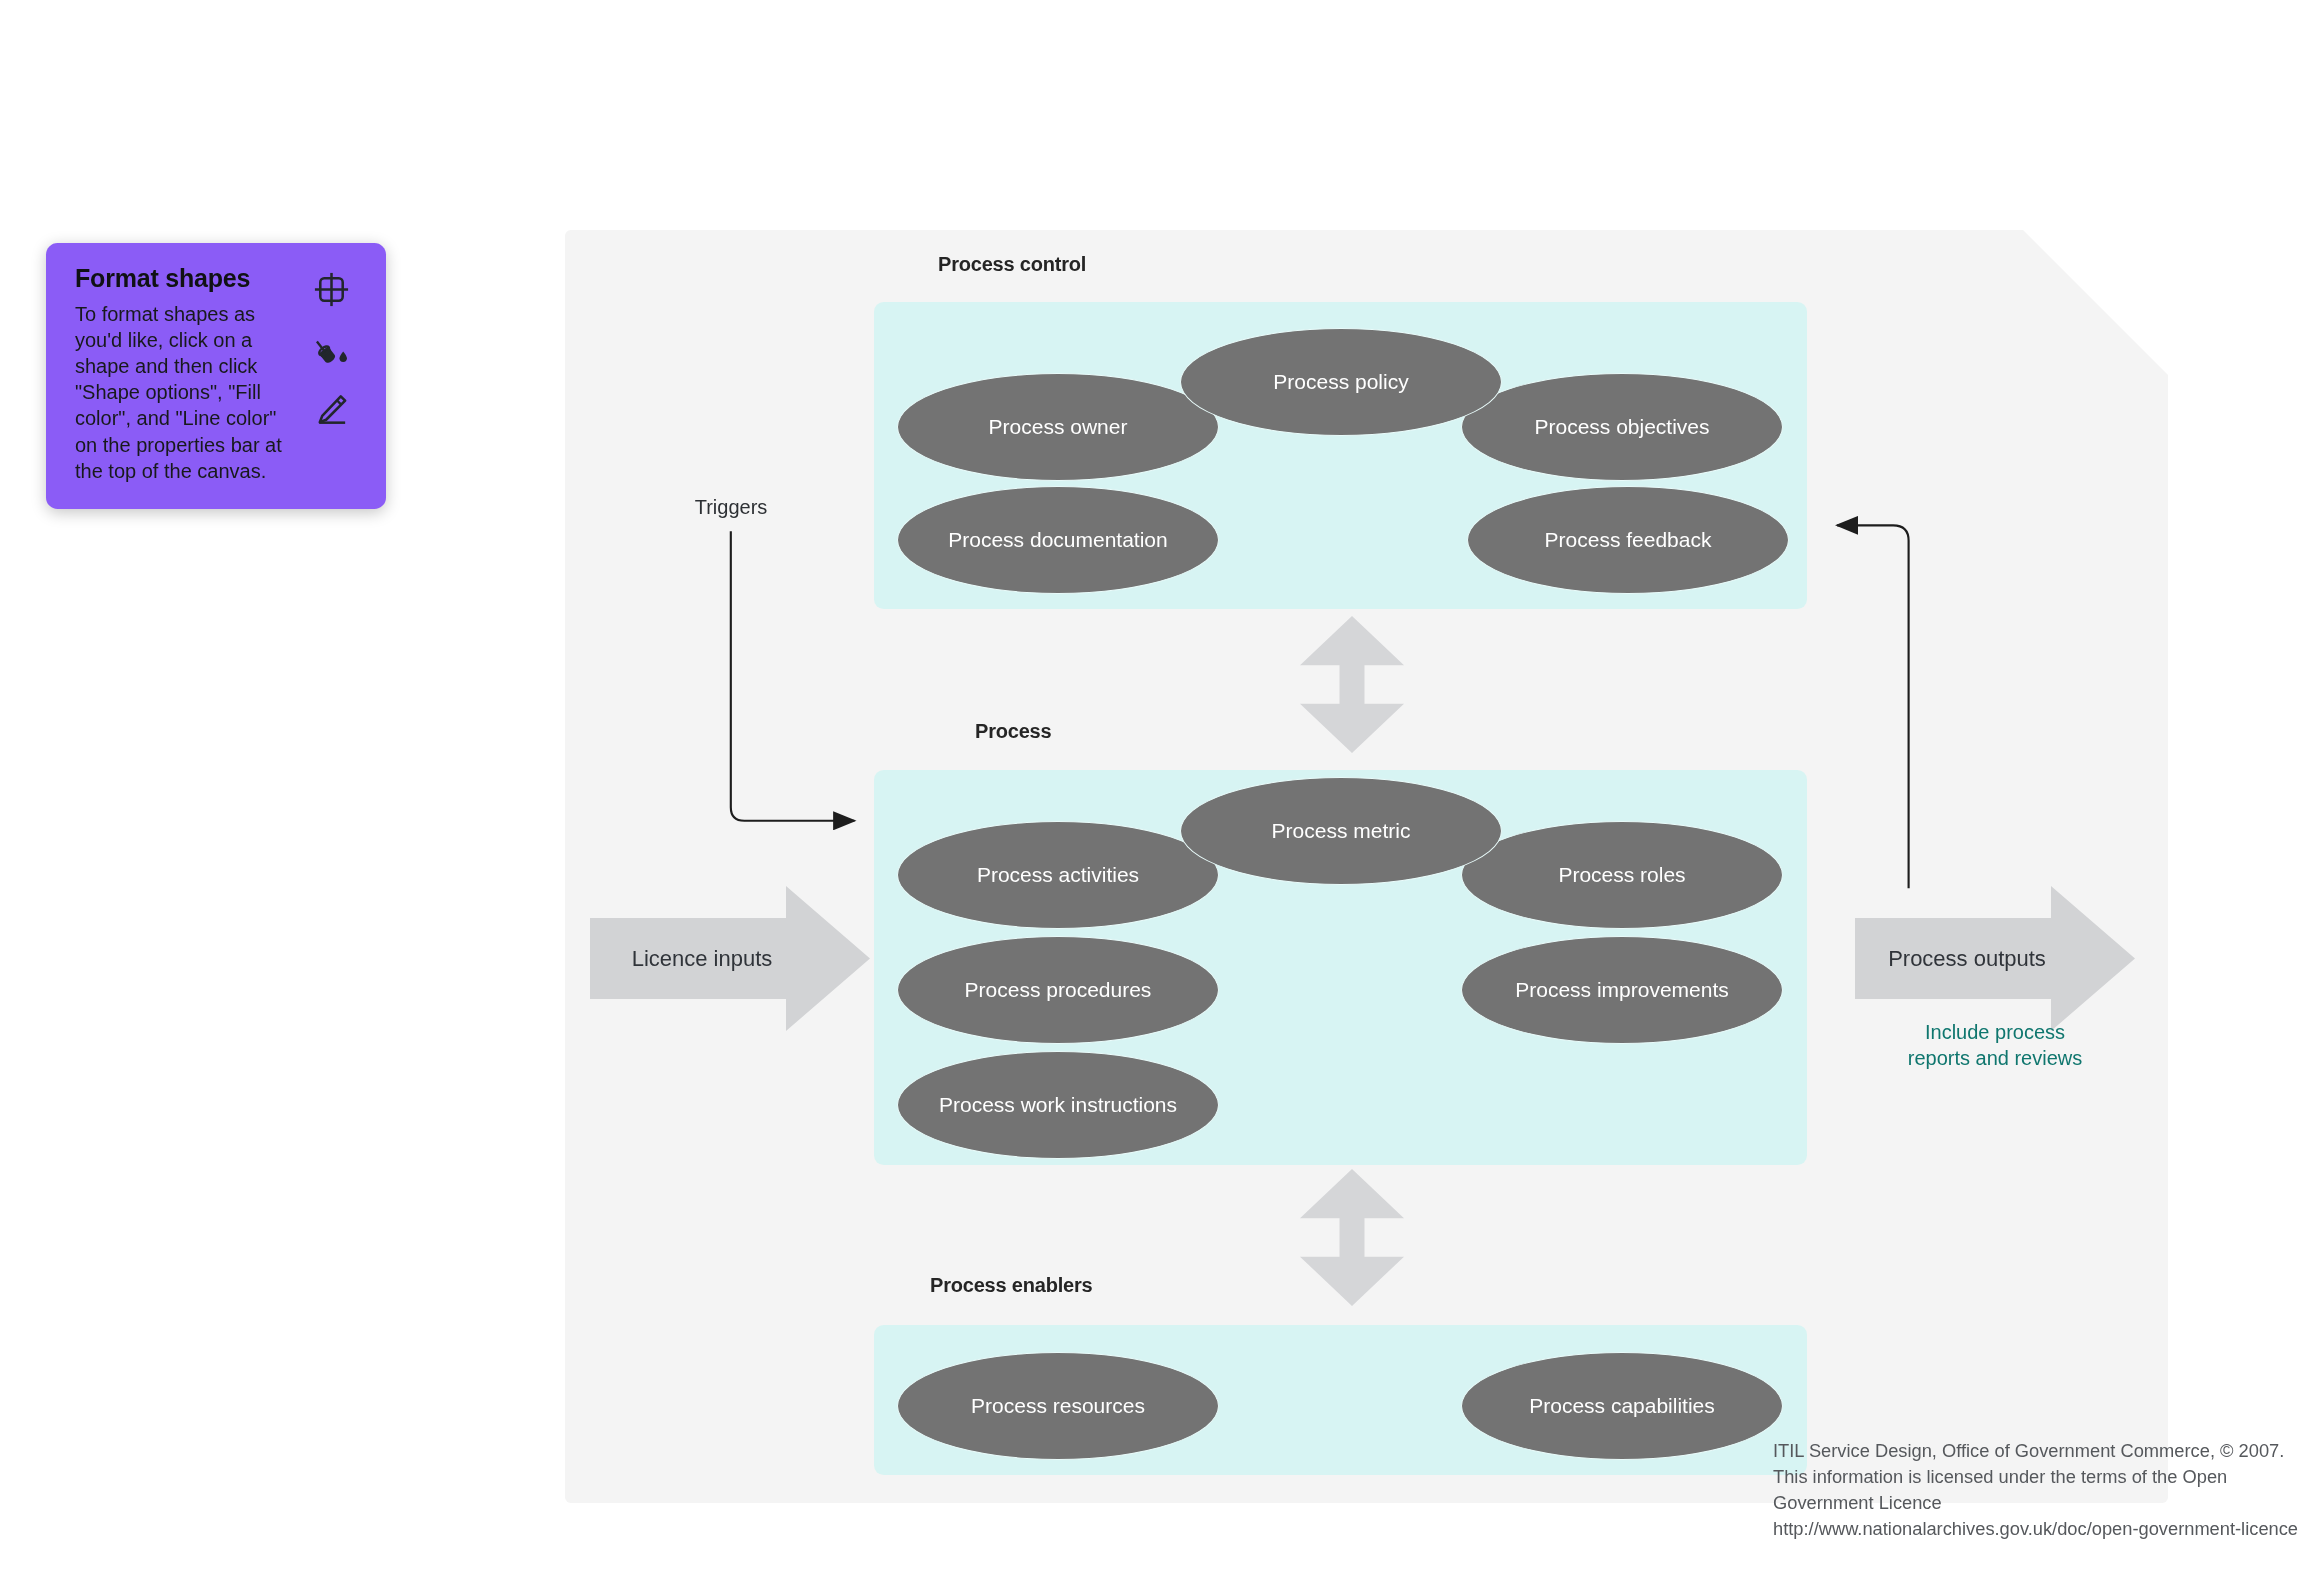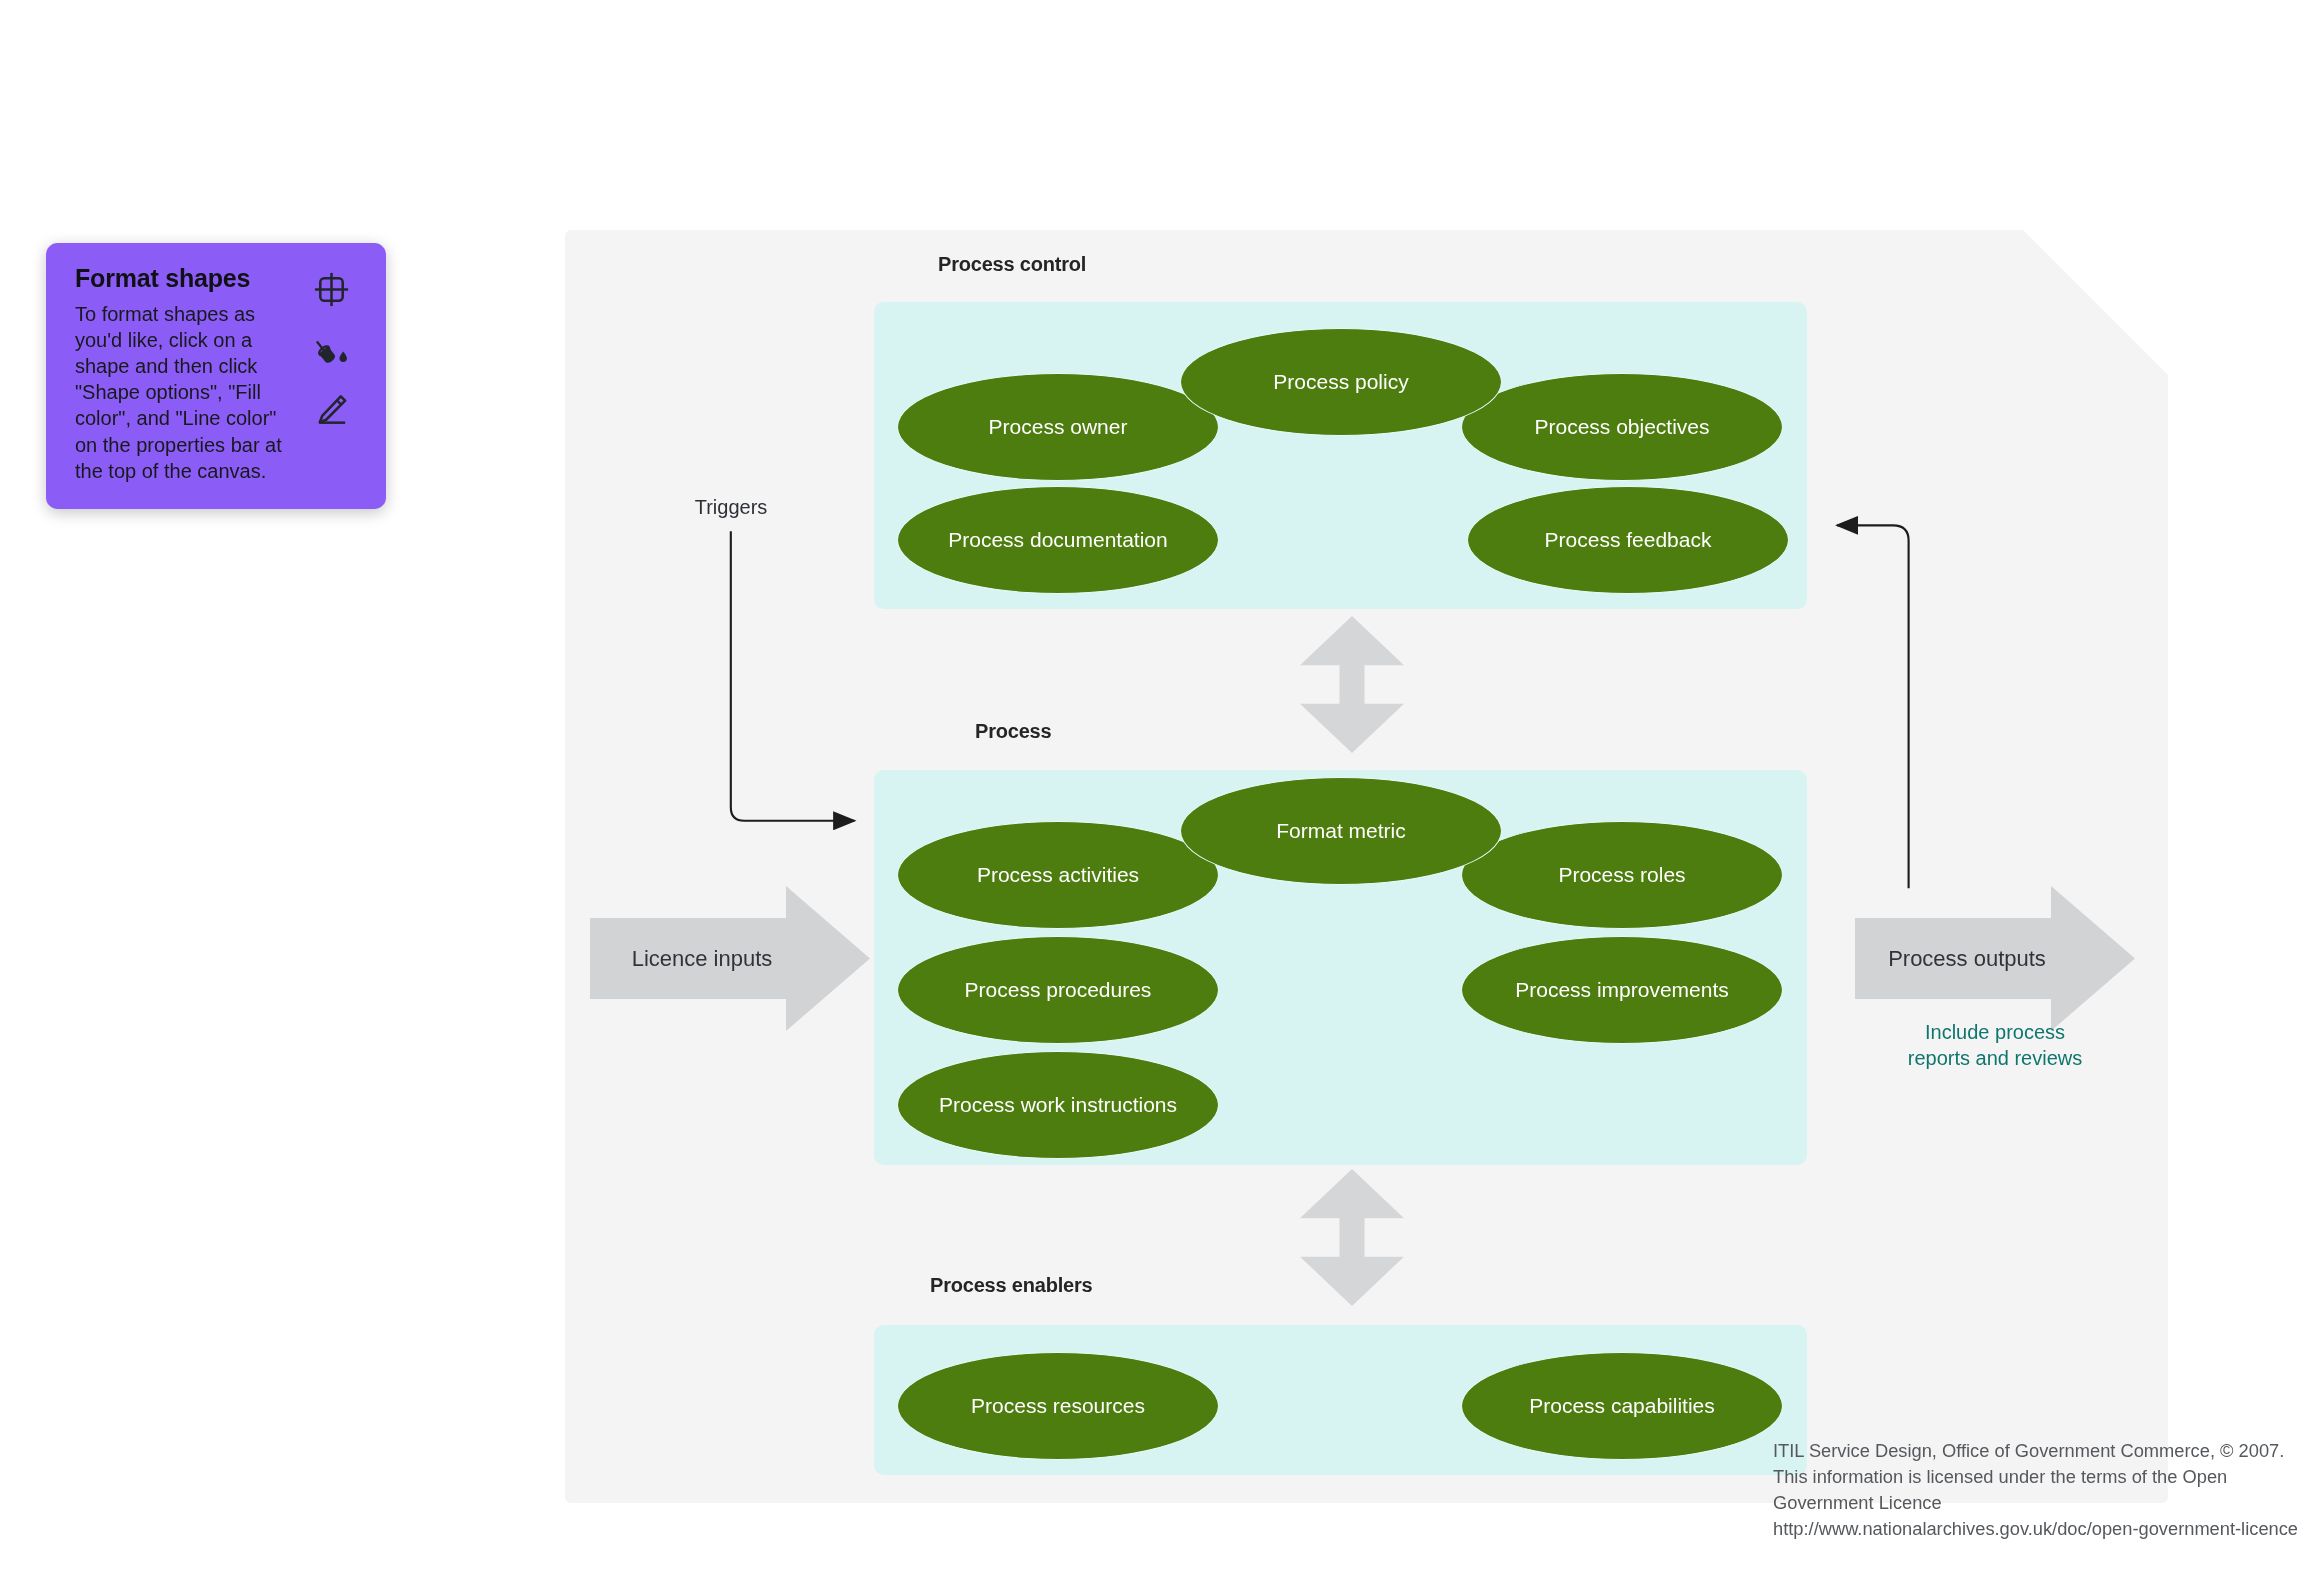--- a/index.html
+++ b/index.html
@@ -34,21 +34,21 @@
   
   .group-box{
     position:absolute;
     background:#d7f4f3;
     border-radius:9.7px;
   }
 
   
   .ellipse{
     position:absolute;
-    background:#4d7c0f;
+    background:#737373;
     border:1.4px solid #e9fbfa;
     border-radius:50%;
     display:flex;
     align-items:center;
     justify-content:center;
     text-align:center;
     color:#ffffff;
     font-size:21px;
     line-height:1.15;
     padding:3.9px 9.7px;
@@ -174,21 +174,21 @@
 
   <div class="sec-label" style="left:975px; top:720px;">Process</div>
 
   <div class="group-box" style="left:874px; top:770px; width:933px; height:395px;"></div>
 
   <div class="ellipse" style="left:897px; top:821px; width:322px; height:108px;">
     <span>Process activities</span>
   </div>
 
   <div class="ellipse" style="left:1180px; top:777px; width:322px; height:108px; z-index:3;">
-    <span>Format metric</span>
+    <span>Process metric</span>
   </div>
 
   <div class="ellipse" style="left:1461px; top:821px; width:322px; height:108px;">
     <span>Process roles</span>
   </div>
 
   <div class="ellipse" style="left:897px; top:936px; width:322px; height:108px;">
     <span>Process procedures</span>
   </div>
 

